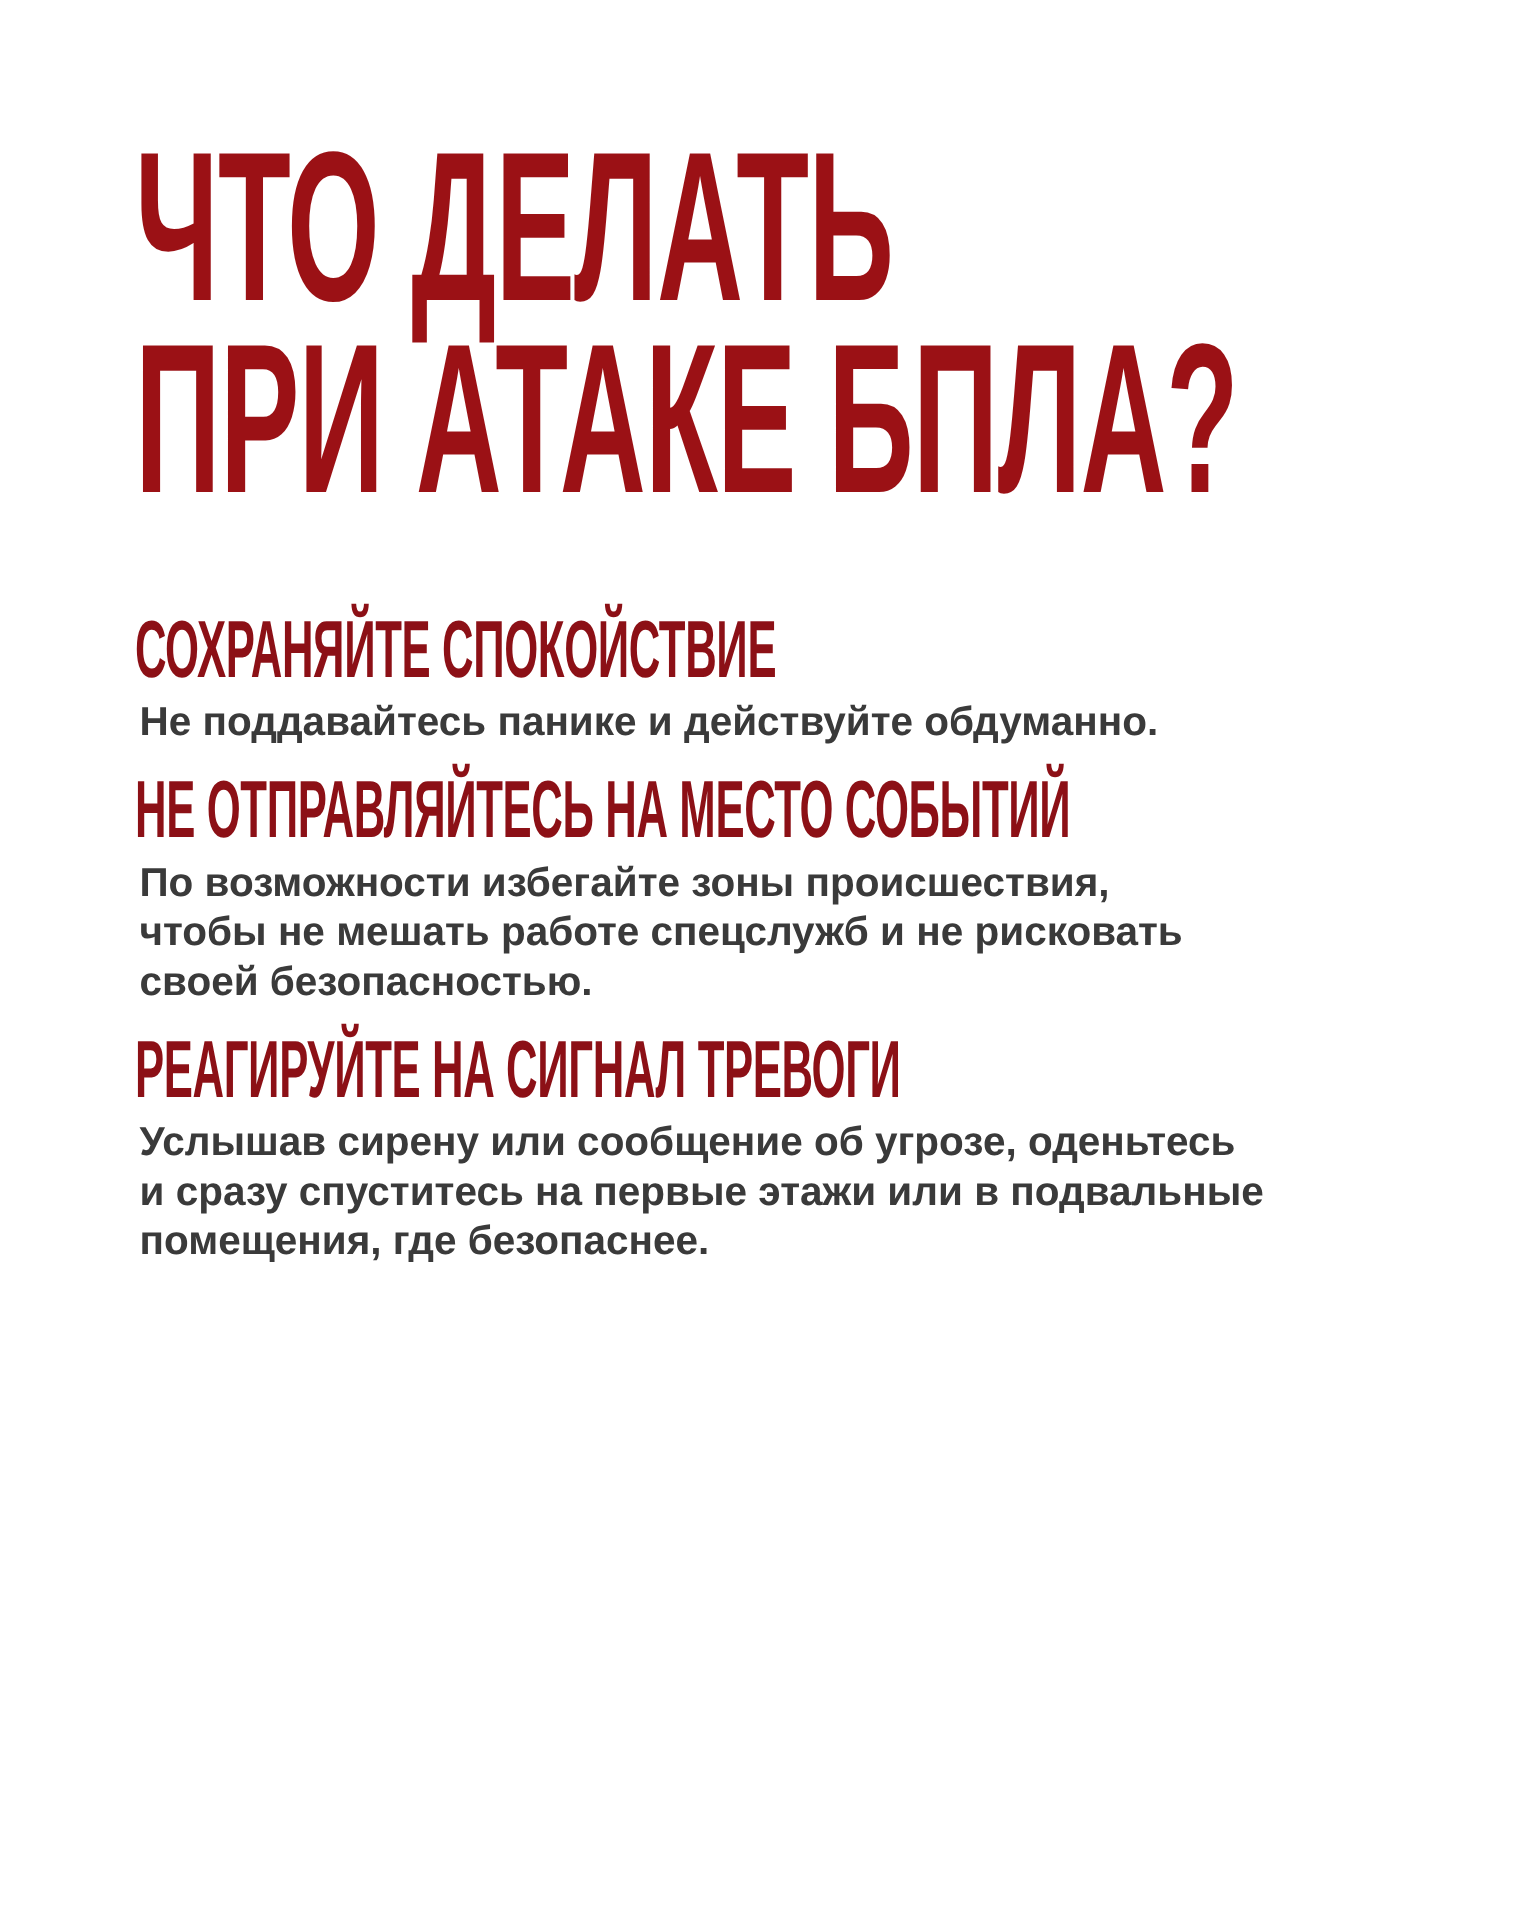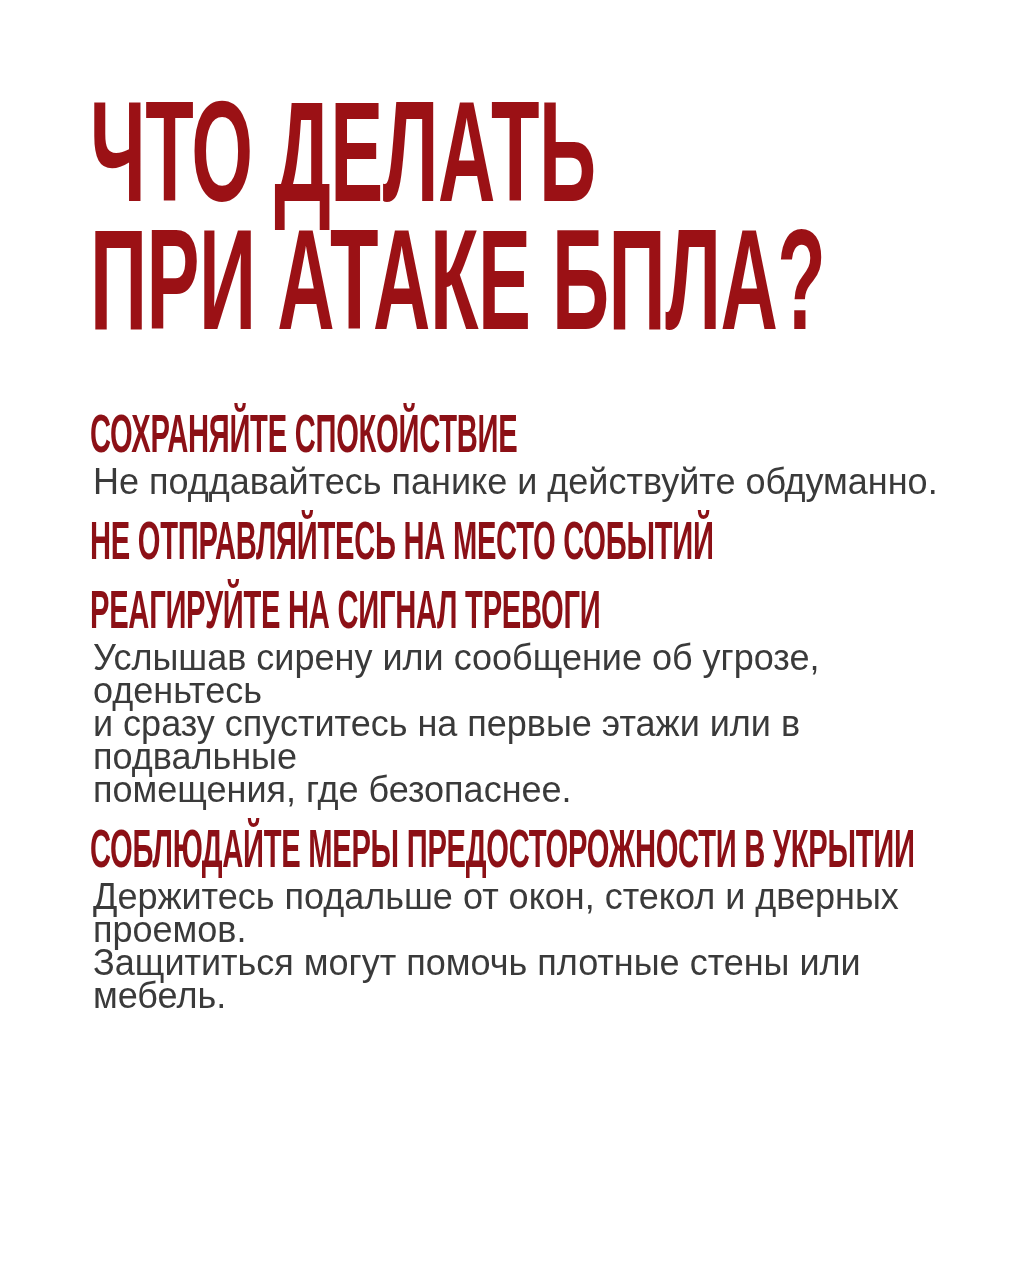--- a/index.html
+++ b/index.html
@@ -38,52 +38,50 @@
     line-height: 54px;
     font-weight: 700;
     letter-spacing: -0.5px;
     transform: scaleX(0.54);
     transform-origin: 0 0;
     white-space: nowrap;
   }
   .section p {
     margin: 0 0 0 3px;
     color: var(--body-text, #3a3a3a);
-    font-size: 36px;
+    font-size: 27px;
     line-height: 33px;
-    font-weight: 400;
+    font-weight: 700;
     white-space: pre-line;
   }
 </style>
 </head>
 <body>
 
 <div class="poster">
 
   <div class="title">
     <div>ЧТО ДЕЛАТЬ</div>
     <div>ПРИ АТАКЕ БПЛА?</div>
   </div>
 
   <div class="section">
     <h2>СОХРАНЯЙТЕ СПОКОЙСТВИЕ</h2>
     <p>Не поддавайтесь панике и действуйте обдуманно.</p>
   </div>
 
   <div class="section">
     <h2>НЕ ОТПРАВЛЯЙТЕСЬ НА МЕСТО СОБЫТИЙ</h2>
+    <p>По возможности избегайте зоны происшествия,
+чтобы не мешать работе спецслужб и не рисковать
+своей безопасностью.</p>
   </div>
 
   <div class="section">
     <h2>РЕАГИРУЙТЕ НА СИГНАЛ ТРЕВОГИ</h2>
     <p>Услышав сирену или сообщение об угрозе, оденьтесь
 и сразу спуститесь на первые этажи или в подвальные
 помещения, где безопаснее.</p>
   </div>
 
-  <div class="section">
-    <h2>СОБЛЮДАЙТЕ МЕРЫ ПРЕДОСТОРОЖНОСТИ В УКРЫТИИ</h2>
-    <p>Держитесь подальше от окон, стекол и дверных проемов.
-Защититься могут помочь плотные стены или мебель.</p>
-  </div>
 
 
 </div>
 
 </body></html>

